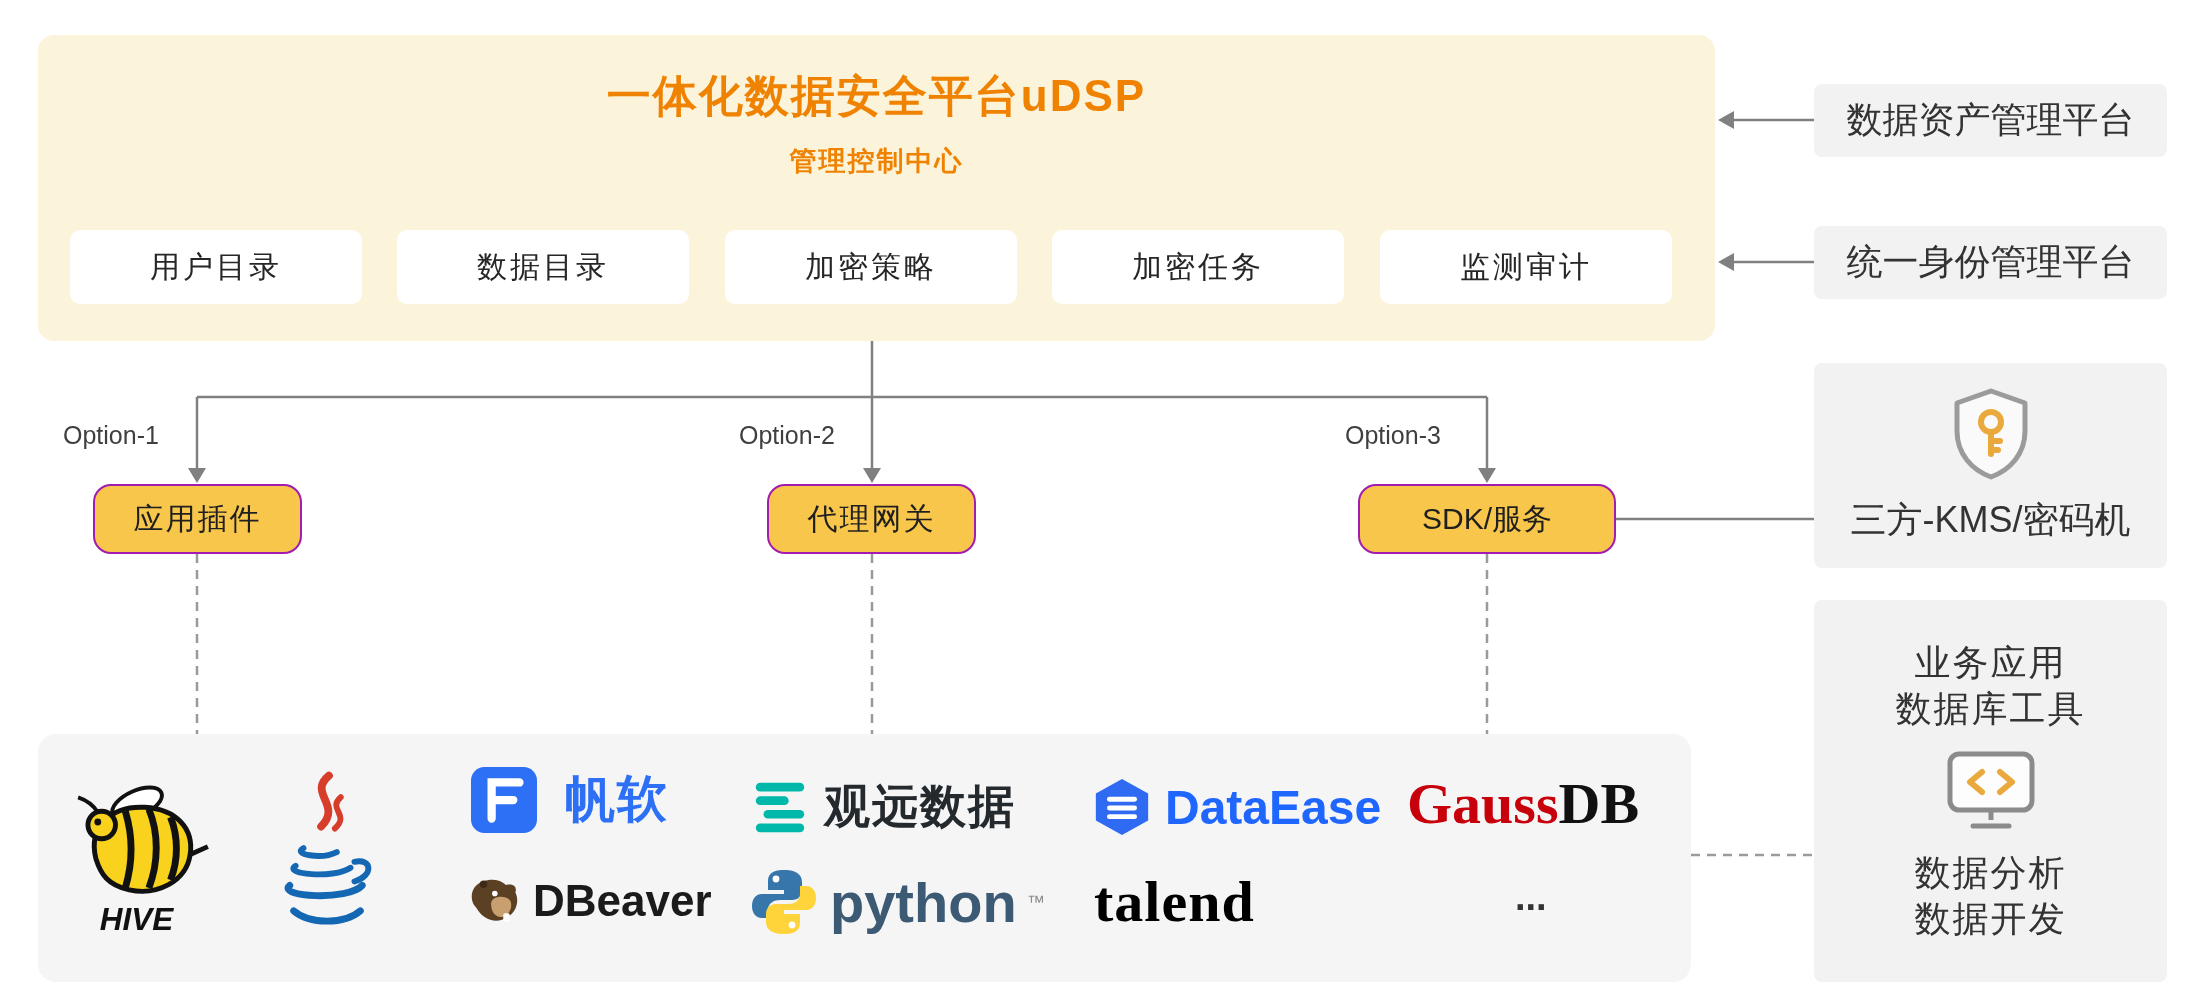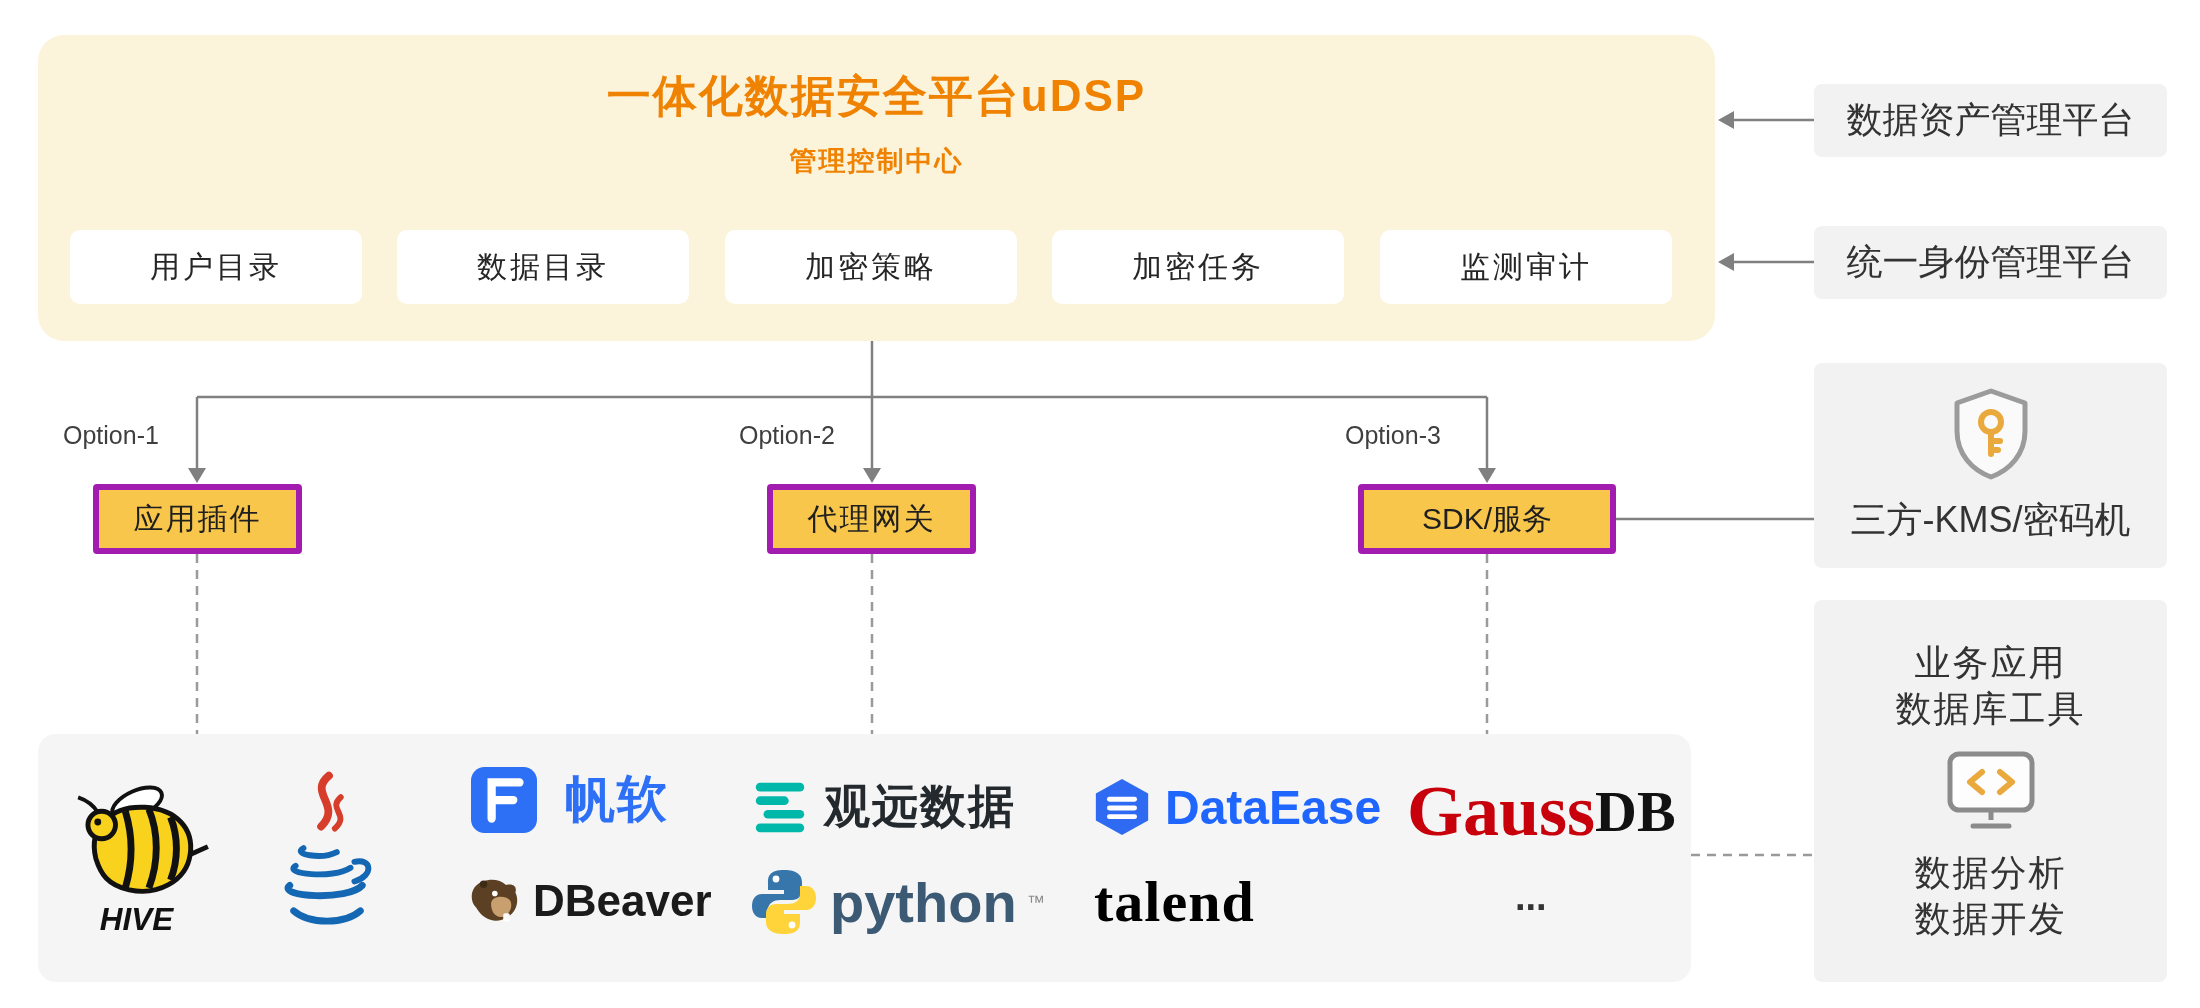--- a/index.html
+++ b/index.html
@@ -3,35 +3,35 @@
 <meta charset="utf-8">
 <style>
   * { margin:0; padding:0; box-sizing:border-box; }
   html,body { background:#fff; }
   body { font-family:"Liberation Sans","DejaVu Sans",sans-serif; }
   .canvas { position:relative; width:2200px; height:1008px; background:#fff; overflow:hidden; }
   .connectors { position:absolute; left:0; top:0; }
 
   
   .platform { position:absolute; left:38px; top:35px; width:1677px; height:306px;
-              background:#FCF3DB; border-radius:26px; }
+              background:#FCF3DB; border-radius:16px; }
   .platform-title { position:absolute; top:32px; left:0; width:100%; text-align:center;
                     font-size:44px; font-weight:700; color:#EF8200; letter-spacing:2px; }
   .platform-subtitle { position:absolute; top:108px; left:0; width:100%; text-align:center;
                        font-size:27px; font-weight:700; color:#EF8200; letter-spacing:2px; }
   .module { position:absolute; top:195px; width:292px; height:74px; background:#fff;
             border-radius:10px; display:flex; align-items:center; justify-content:center;
             font-size:30px; color:#262626; letter-spacing:3px; }
   .m1{left:32px} .m2{left:359px} .m3{left:687px} .m4{left:1014px} .m5{left:1342px}
 
   
   .opt-label { position:absolute; top:421px; font-size:25px; color:#3f3f3f; }
   .ol1{left:63px} .ol2{left:739px} .ol3{left:1345px}
   .opt-box { position:absolute; top:484px; height:70px; background:#F8C64B;
-             border:6px solid #a21caf; border-radius:4px; display:flex; align-items:center;
+             border:2px solid #a21caf; border-radius:18px; display:flex; align-items:center;
              justify-content:center; font-size:30px; color:#1f1f1f; letter-spacing:2px; }
   .ob1{left:93px;width:209px} .ob2{left:767px;width:209px} .ob3{left:1358px;width:258px;letter-spacing:0}
 
   
   .rbox { position:absolute; left:1814px; width:353px; background:#F2F2F3; border-radius:8px;
           display:flex; align-items:center; justify-content:center; font-size:36px; color:#333; }
   .rb1 { top:84px; height:73px; }
   .rb2 { top:226px; height:73px; }
   .kms { top:363px; height:205px; flex-direction:column; gap:14px; }
   .apps { top:600px; height:382px; flex-direction:column; }
@@ -44,21 +44,21 @@
   .logo { position:absolute; display:flex; align-items:center; }
   .lg-hive { left:36px; top:34px; }
   .lg-java { left:240px; top:36px; }
   .lg-fr   { left:425px; top:32px; gap:28px;margin-left:8px; }
   .lg-fr span { font-size:50px; font-weight:800; color:#2D70F5; letter-spacing:2px; }
   .lg-gd   { left:712px; top:42px; gap:14px; }
   .lg-gd span { font-size:46px; font-weight:700; color:#24292e; letter-spacing:2px; }
   .lg-de   { left:1053px; top:42px; gap:12px; }
   .lg-de span { font-size:48px; font-weight:800; color:#1F66FF; }
   .lg-gs   { left:1369px; top:36px; font-family:"Liberation Serif","DejaVu Serif",serif; }
-  .gs-red  { color:#C7000B; font-size:72px; font-weight:600; }
+  .gs-red  { color:#C7000B; font-size:58px; font-weight:600; }
   .gs-black{ color:#111; font-size:58px; font-weight:800; }
   .lg-db   { left:425px; top:138px; gap:12px; }
   .lg-db span { font-size:44px; font-weight:800; color:#1b1b1b; }
   .lg-py   { left:710px; top:132px; gap:10px; }
   .lg-py .pyword { font-size:56px; font-weight:600; color:#3c5a74; }
   .lg-py sup { font-size:18px; color:#8a8a8a; vertical-align:28px; }
   .lg-tl span { font-family:"Liberation Serif","DejaVu Serif",serif; font-size:58px;
                 font-weight:700; color:#000000; letter-spacing:1px; }
   .lg-tl   { left:1056px; top:134px; }
   .lg-more { left:1477px; top:142px; font-size:38px; font-weight:700; color:#333; }

